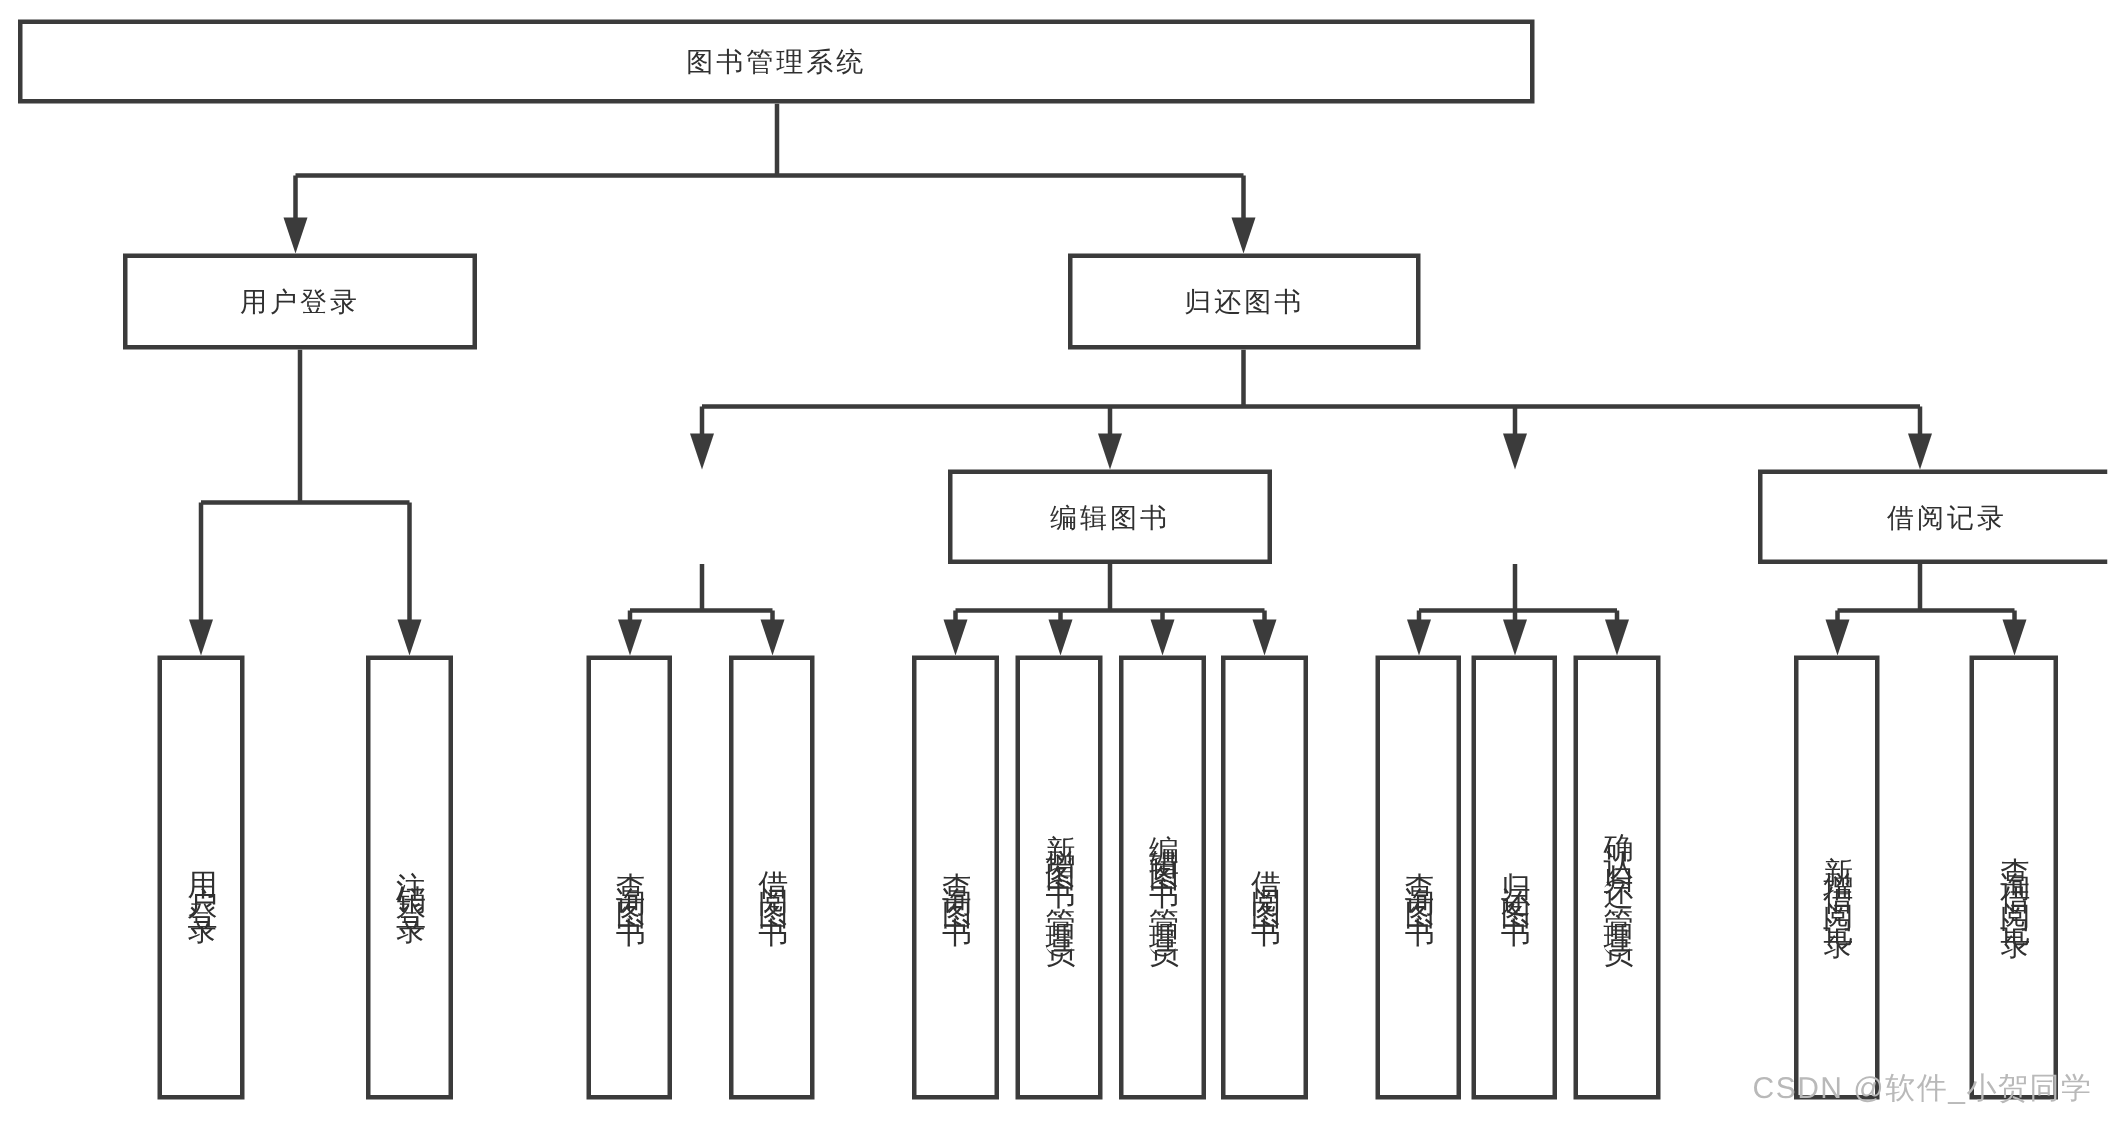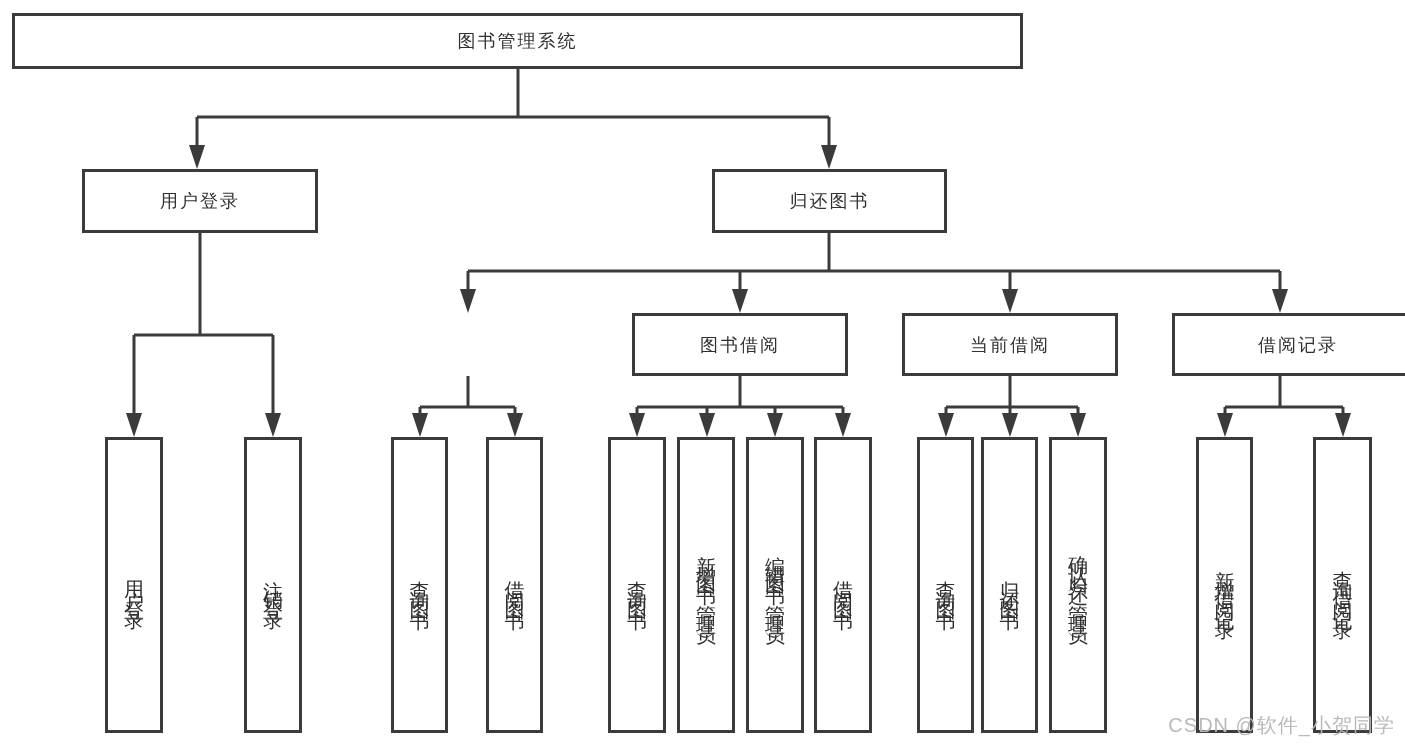--- a/index.html
+++ b/index.html
@@ -65,22 +65,21 @@
       <polygon points="1217,413 1233,413 1225,437"></polygon>
       <polygon points="1335,413 1351,413 1343,437"></polygon>
     </g>
   </svg>
 
   <div class="node" style="left:12px;top:13px;width:1011px;height:56px">图书管理系统</div>
 
   <div class="node" style="left:82px;top:169px;width:236px;height:64px">用户登录</div>
   <div class="node" style="left:712px;top:169px;width:235px;height:64px">归还图书</div>
 
-  <div class="node" style="left:632px;top:313px;width:216px;height:63px">图书借阅</div>
-  <div class="node" style="left:902px;top:313px;width:216px;height:63px">当前借阅</div>
+  <div class="node" style="left:632px;top:313px;width:216px;height:63px">编辑图书</div>
   <div class="node" style="left:1172px;top:313px;width:252px;height:63px">借阅记录</div>
 
   <div class="node leaf" style="left:105px;top:437px;width:58px;height:296px">用户登录</div>
   <div class="node leaf" style="left:244px;top:437px;width:58px;height:296px">注销登录</div>
 
   <div class="node leaf" style="left:391px;top:437px;width:57px;height:296px">查询图书</div>
   <div class="node leaf" style="left:486px;top:437px;width:57px;height:296px">借阅图书</div>
 
   <div class="node leaf" style="left:608px;top:437px;width:58px;height:296px">查询图书</div>
   <div class="node leaf" style="left:677px;top:437px;width:58px;height:296px">新增图书（管理员）</div>

